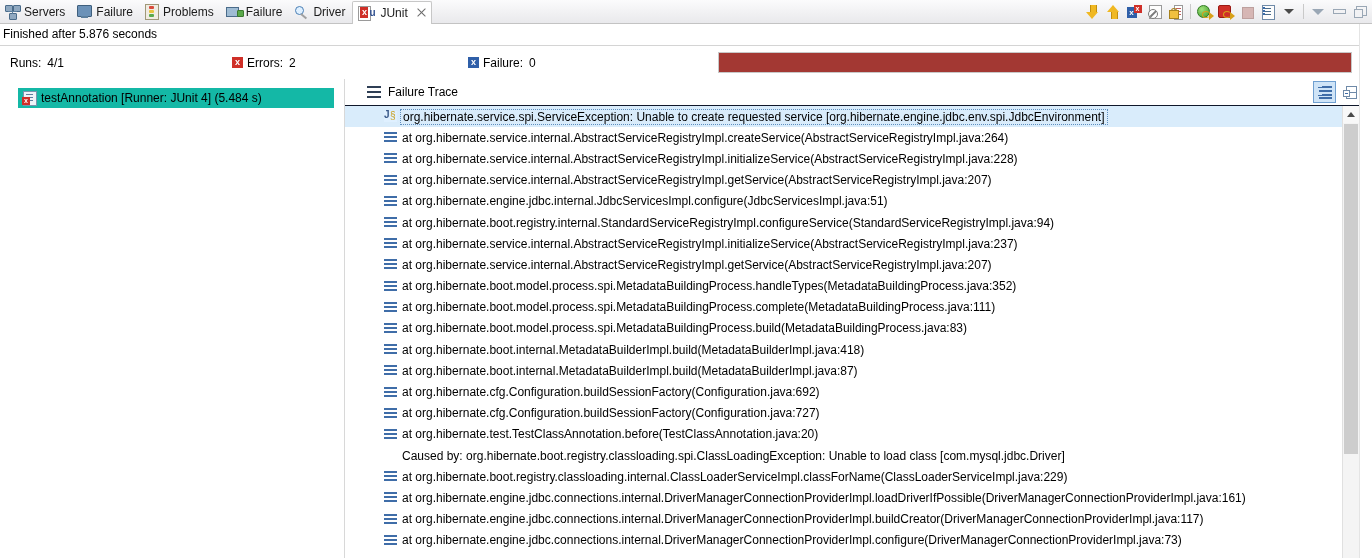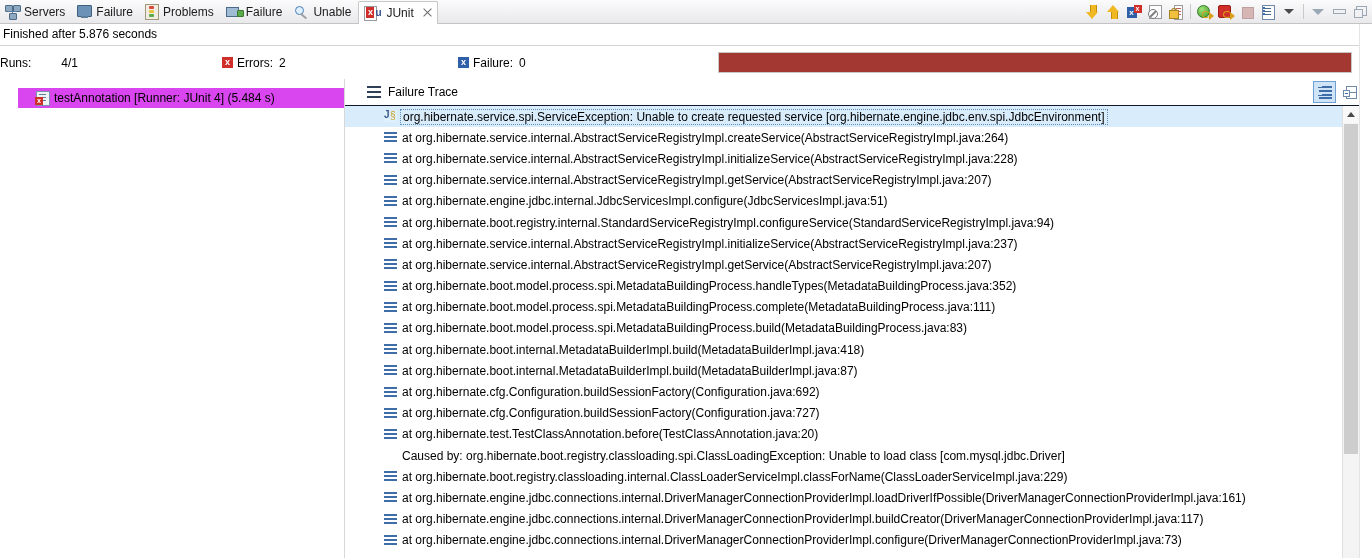--- a/index.html
+++ b/index.html
@@ -285,21 +285,21 @@
     position: absolute; left: 0; top: 79px; width: 1372px; height: 479px;
     background: #fff;
   }
   .left-pane {
     position: absolute; left: 0; top: 0; width: 344px; height: 479px;
     background: #ffffff; border-right: 1px solid #d8d8d8;
     overflow: hidden;
   }
   .tree-row {
     display: flex; align-items: center; height: 20px; margin: 9px 0 0 18px;
-    width: 312px; background: #d946ef; padding-left: 17px;
+    width: 312px; background: #14b8a6; padding-left: 4px;
     font-size: 12px; color: #000; white-space: nowrap;
   }
   .ico-testfail { width: 14px; height: 14px; position: relative; flex: none; margin-right: 5px; }
   .ico-testfail .doc {
     position: absolute; left: 1px; top: 0; width: 12px; height: 13px;
     background: #eef3f8; border: 1px solid #7a93ad;
   }
   .ico-testfail .doc i {
     position: absolute; left: 2px; width: 7px; height: 1px; background: #5d7f9e; display: block;
   }
@@ -457,21 +457,21 @@
     <span class="tlabel">Problems</span>
   </div>
 
   <div class="tab">
     <span class="ico ico-progress"></span>
     <span class="tlabel">Failure</span>
   </div>
 
   <div class="tab">
     <span class="ico ico-search"></span>
-    <span class="tlabel">Unable</span>
+    <span class="tlabel">Driver</span>
   </div>
 
   <div class="tab active">
     <span class="ico ico-junit">
       <span class="sheet"></span>
         <span class="ju">u</span>
     </span>
     <span class="tlabel">JUnit</span>
     <span class="close-x"></span>
   </div>
@@ -546,21 +546,21 @@
     </div>
     <div class="tbtn">
       <span class="ico-max"></span>
     </div>
   </div>
 </div>
 
 <div class="statusline">Finished after 5.876 seconds</div>
 
 <div class="counters">
-  <div class="counter" style="width:222px;gap:24px;">
+  <div class="counter" style="margin-left:10px; width:222px;">
     <span class="lbl">Runs:</span>
     <span class="val">4/1</span>
   </div>
   <div class="counter" style="width:236px;">
     <span class="cbox err">x</span>
     <span class="lbl">Errors:</span>
     <span class="val">2</span>
   </div>
   <div class="counter">
     <span class="cbox fail">x</span>

